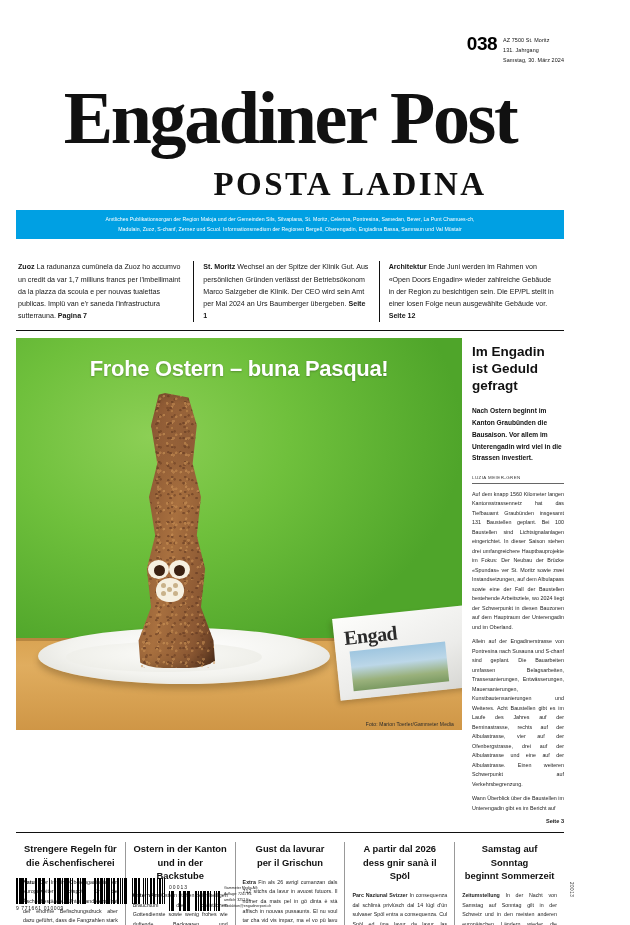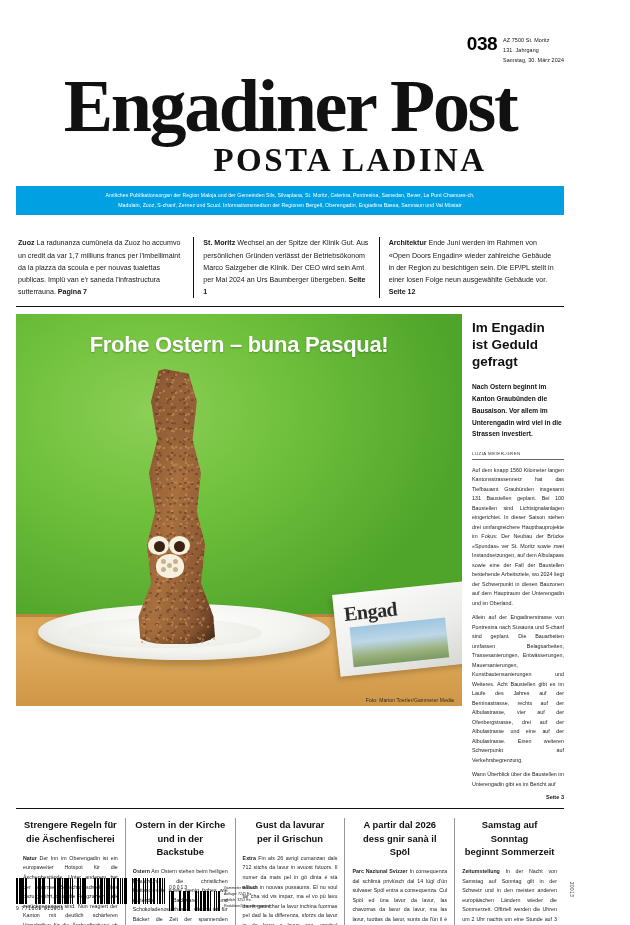--- a/index.html
+++ b/index.html
@@ -59,21 +59,21 @@
     text-align: center;
     margin-top: 2px;
   }
   .paper-title {
     font-family: "Liberation Serif", serif;
     font-weight: bold;
     font-size: 74px;
     line-height: 0.92;
     letter-spacing: -2.4px;
     color: #111;
-    margin: 4px;
+    margin: 16px;
     white-space: nowrap;
   }
   .paper-subtitle {
     font-family: "Liberation Serif", serif;
     font-weight: bold;
     font-size: 33px;
     line-height: 1;
     letter-spacing: 2.4px;
     color: #111;
     margin: 2px 0 0 0;
@@ -505,21 +505,21 @@
     <div class="bcol">
       <h3>
         <span>Strengere Regeln für</span><br>
         <span>die Äschenfischerei</span>
       </h3>
       <p><b class="ref">Natur</b><span> Der Inn im Oberengadin ist ein europaweiter Hotspot für die Äschenbestände. Unter anderem hat der enorme Befischungsdruck aber dazu geführt, dass die Fangzahlen stark zurückgegangen sind. Nun reagiert der Kanton mit deutlich schärferen Vorschriften für die Äschenfischerei ab dieser Saison. Ein Verbot von Lebendködern, ein späterer Saisonstart und ein deutlich tieferes Fangkontingent sind drei Massnahmen. </span><span>(rs)</span><span class="pageref">Seite 2</span></p>
     </div>
 
     <div class="bcol">
       <h3>
-        <span>Ostern in der Kirche</span><br>
+        <span>Ostern in der Kanton</span><br>
         <span>und in der Backstube</span>
       </h3>
       <p><b class="ref">Ostern</b><span> Am Ostern stehen beim heiligen Brauchtum die christlichen Gottesdienste sowie wenig frohes wie duftende Backwaren und Schokoladenosterhasen. Ostern ist für Bäcker die Zeit der spannenden Lieferungen, die Zeit, kreativ zu sein, so das kann man da arbeitsam im Laden zu verkaufen und zu dekorieren. Auch geschmückte Eier gehören zum Osterbrauchtum, da hat Leonora Clalüna in Samedan, wo viel Hasen Osterhasen aus dem Nachbarland zugekommen sind. Wie das Osterbrauchtum der Brauch im Engadin, mehr als hundert Jahre alt, vor allem im Dorf ist. </span><span>(jd)</span><span class="pageref">Seiten 5, 6, 8</span></p>
     </div>
 
     <div class="bcol">
       <h3>
         <span>Gust da lavurar</span><br>
         <span>per il Grischun</span>
       </h3>

